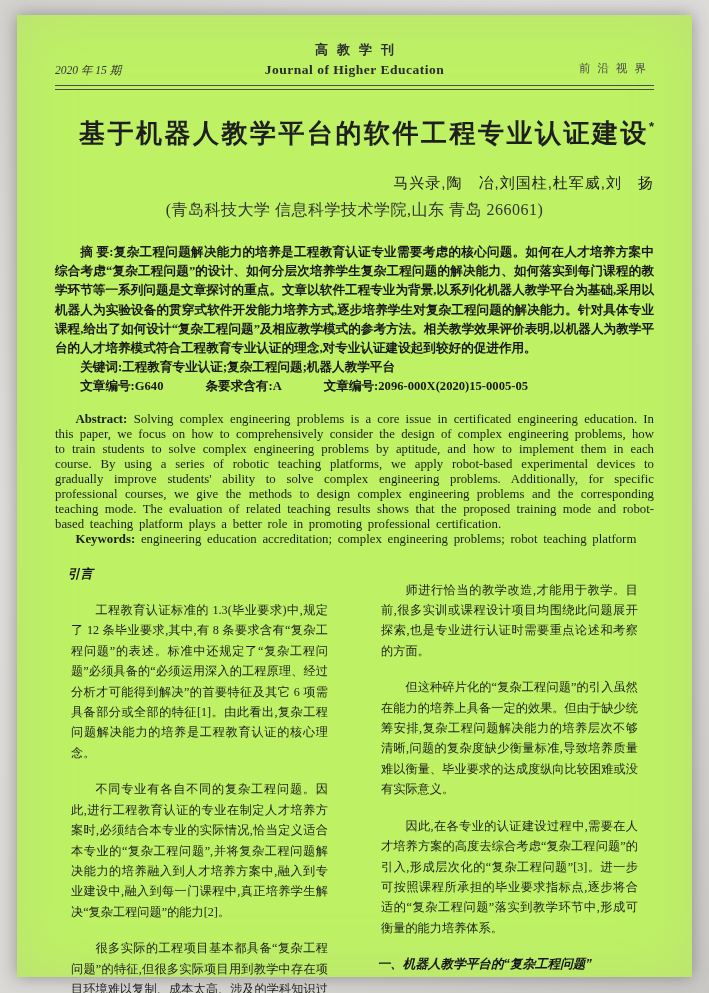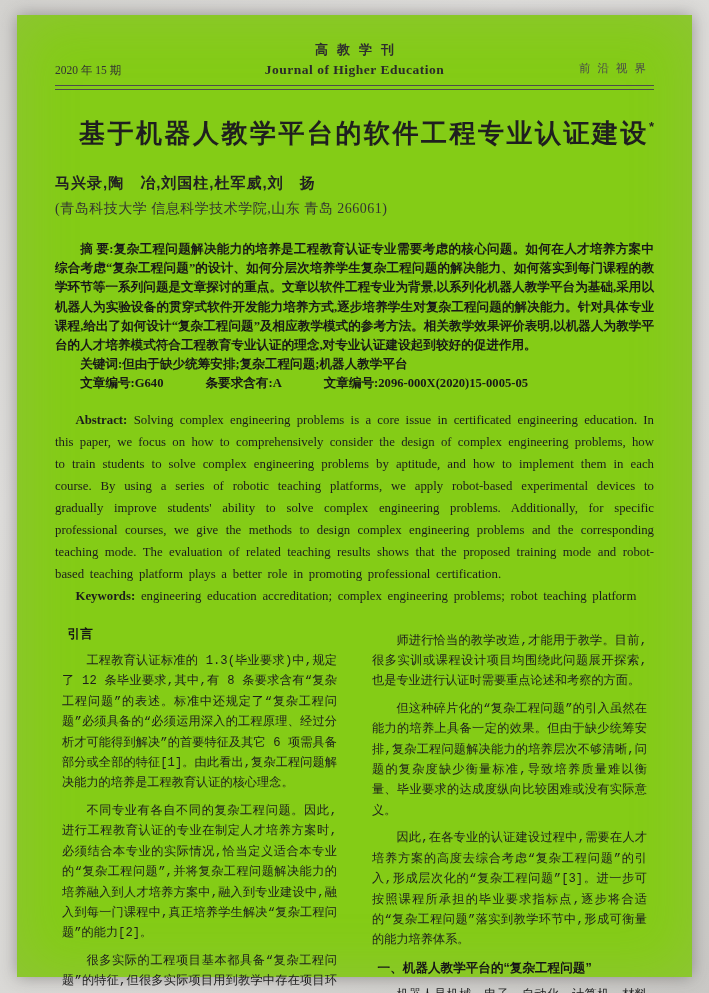--- a/index.html
+++ b/index.html
@@ -6,92 +6,92 @@
     margin: 0; padding: 0;
     width: 709px; height: 993px;
     overflow: hidden;
     background: linear-gradient(135deg, #d3d2cf 0%, #dedddb 30%, #d8d7d4 70%, #c9c8c5 100%);
     font-family: "Liberation Serif", "DejaVu Serif", serif;
     color: #1b1b1b;
   }
   .page {
     position: absolute;
     left: 17px; top: 15px; right: 17px; bottom: 16px;
-    background: #84cc16;
+    background: #bef264;
     box-shadow: 0 0 16px rgba(60,58,55,.45), inset 0 0 60px rgba(180,176,168,.25);
     padding: 26px 38px 0 38px;
     box-sizing: border-box;
   }
   
   .header { position: relative; text-align: center; }
   .journal-zh {
     font-size: 13px; font-weight: bold; letter-spacing: 9px;
     padding-left: 9px; color: #2e2e2e;
   }
   .journal-en {
     font-size: 13.5px; font-weight: bold; margin-top: 3px;
     letter-spacing: .5px; color: #2a2a2a; text-align: center;
   }
   .issue {
-    position: absolute; left: 0; bottom: 0; font-size: 11.5px; color: #333;
+    position: absolute; left: 0; bottom: 0; font-size: 11.5px; color: #333; font-style: italic;
   }
   .column-name {
     position: absolute; right: 1px; bottom: 2px; font-size: 11.5px;
     letter-spacing: 7px; color: #4a4a4a;
   }
   .double-rule {
     margin-top: 7px; height: 3px;
     border-top: 1.6px solid #4c4c4c; border-bottom: 1.6px solid #4c4c4c;
   }
   
   .title {
     margin-top: 26px; text-align: right;
     font-family: "Liberation Sans", "DejaVu Sans", sans-serif;
     font-size: 26px; font-weight: bold; letter-spacing: 2.5px; color: #1f1f1f;
   }
   .title sup { font-size: 13px; vertical-align: 11px; letter-spacing: 0; }
   .authors {
-    margin-top: 23px; text-align: left;
+    margin-top: 23px; text-align: right;
     font-family: "Liberation Sans", "DejaVu Sans", sans-serif;
-    font-size: 15px; font-weight: bold; letter-spacing: 1px; color: #222;
+    font-size: 15px; font-weight: normal; letter-spacing: 1px; color: #222;
   }
   .affiliation {
-    margin-top: 7px; text-align: left;
-    font-size: 14px; color: #333; letter-spacing: .5px;
+    margin-top: 7px; text-align: center;
+    font-size: 16px; color: #333; letter-spacing: .5px;
   }
   
   .abs-zh {
     margin-top: 22px;
     font-size: 12.6px; font-weight: bold; line-height: 19.2px;
     text-align: justify; color: #181818;
   }
   .abs-zh p { margin: 0; text-indent: 2em; }
   .clc-line { margin-top: 0; }
   .clc-line .gap { display: inline-block; width: 42px; }
   
   .abs-en {
     margin-top: 15px;
-    font-size: 12.8px; line-height: 22px;
+    font-size: 12.8px; line-height: 15px;
     text-align: justify; word-spacing: 2.5px; color: #1c1c1c;
   }
   .abs-en p { margin: 0; text-indent: 1.6em; }
   .abs-en .lbl { font-weight: bold; }
   
   .columns {
     margin-top: 17px;
     display: flex; gap: 21px;
     font-size: 12.2px; line-height: 20.4px;
     text-align: justify; color: #1d1d1d;
   }
   .col { flex: 1 1 0; min-width: 0; }
-  .col p { margin: 7px; text-indent: 2em; font-family: Liberation Mono, monospace; }
+  .col p { margin: 16px; text-indent: 2em; }
   .col h3 {
     margin: 0; font-size: 12.6px; font-weight: bold;
     font-family: "Liberation Sans", "DejaVu Sans", sans-serif;
-    text-indent: 1em; line-height: 20.4px; color: #161616;
+    text-indent: 1em; line-height: 20.4px; color: #161616; font-style: italic;
   }
   
   .footnote {
     margin-top: 6px;
     border-top: 1.4px solid #3f3f3f;
     padding-top: 4px;
     font-size: 10.3px; line-height: 13.5px; color: #222;
     letter-spacing: -.1px;
   }
 </style>
@@ -107,21 +107,21 @@
     <div class="column-name">前沿视界</div>
   </div>
   <div class="double-rule"></div>
 
   <div class="title"><span>基于机器人教学平台的软件工程专业认证建设</span><sup>*</sup></div>
   <div class="authors">马兴录,陶　冶,刘国柱,杜军威,刘　扬</div>
   <div class="affiliation">(青岛科技大学 信息科学技术学院,山东 青岛 266061)</div>
 
   <div class="abs-zh">
     <p><span>摘  要:</span><span>复杂工程问题解决能力的培养是工程教育认证专业需要考虑的核心问题。如何在人才培养方案中综合考虑“复杂工程问题”的设计、如何分层次培养学生复杂工程问题的解决能力、如何落实到每门课程的教学环节等一系列问题是文章探讨的重点。文章以软件工程专业为背景,以系列化机器人教学平台为基础,采用以机器人为实验设备的贯穿式软件开发能力培养方式,逐步培养学生对复杂工程问题的解决能力。针对具体专业课程,给出了如何设计“复杂工程问题”及相应教学模式的参考方法。相关教学效果评价表明,以机器人为教学平台的人才培养模式符合工程教育专业认证的理念,对专业认证建设起到较好的促进作用。</span></p>
-    <p><span>关键词:</span><span>但由于缺少统筹安排;复杂工程问题;机器人教学平台</span></p>
+    <p><span>关键词:</span><span>工程教育专业认证;复杂工程问题;机器人教学平台</span></p>
     <p class="clc-line">
       <span>文章编号:</span><span>G640</span><span class="gap"></span><span>条要求含有:</span><span>A</span><span class="gap"></span><span>文章编号:</span><span>2096-000X(2020)15-0005-05</span>
     </p>
   </div>
 
   <div class="abs-en">
     <p><span class="lbl">Abstract:</span> <span>Solving complex engineering problems is a core issue in certificated engineering education. In this paper, we focus on how to comprehensively consider the design of complex engineering problems, how to train students to solve complex engineering problems by aptitude, and how to implement them in each course. By using a series of robotic teaching platforms, we apply robot-based experimental devices to gradually improve students' ability to solve complex engineering problems. Additionally, for specific professional courses, we give the methods to design complex engineering problems and the corresponding teaching mode. The evaluation of related teaching results shows that the proposed training mode and robot-based teaching platform plays a better role in promoting professional certification.</span></p>
     <p><span class="lbl">Keywords:</span> <span>engineering education accreditation; complex engineering problems; robot teaching platform</span></p>
   </div>
 

